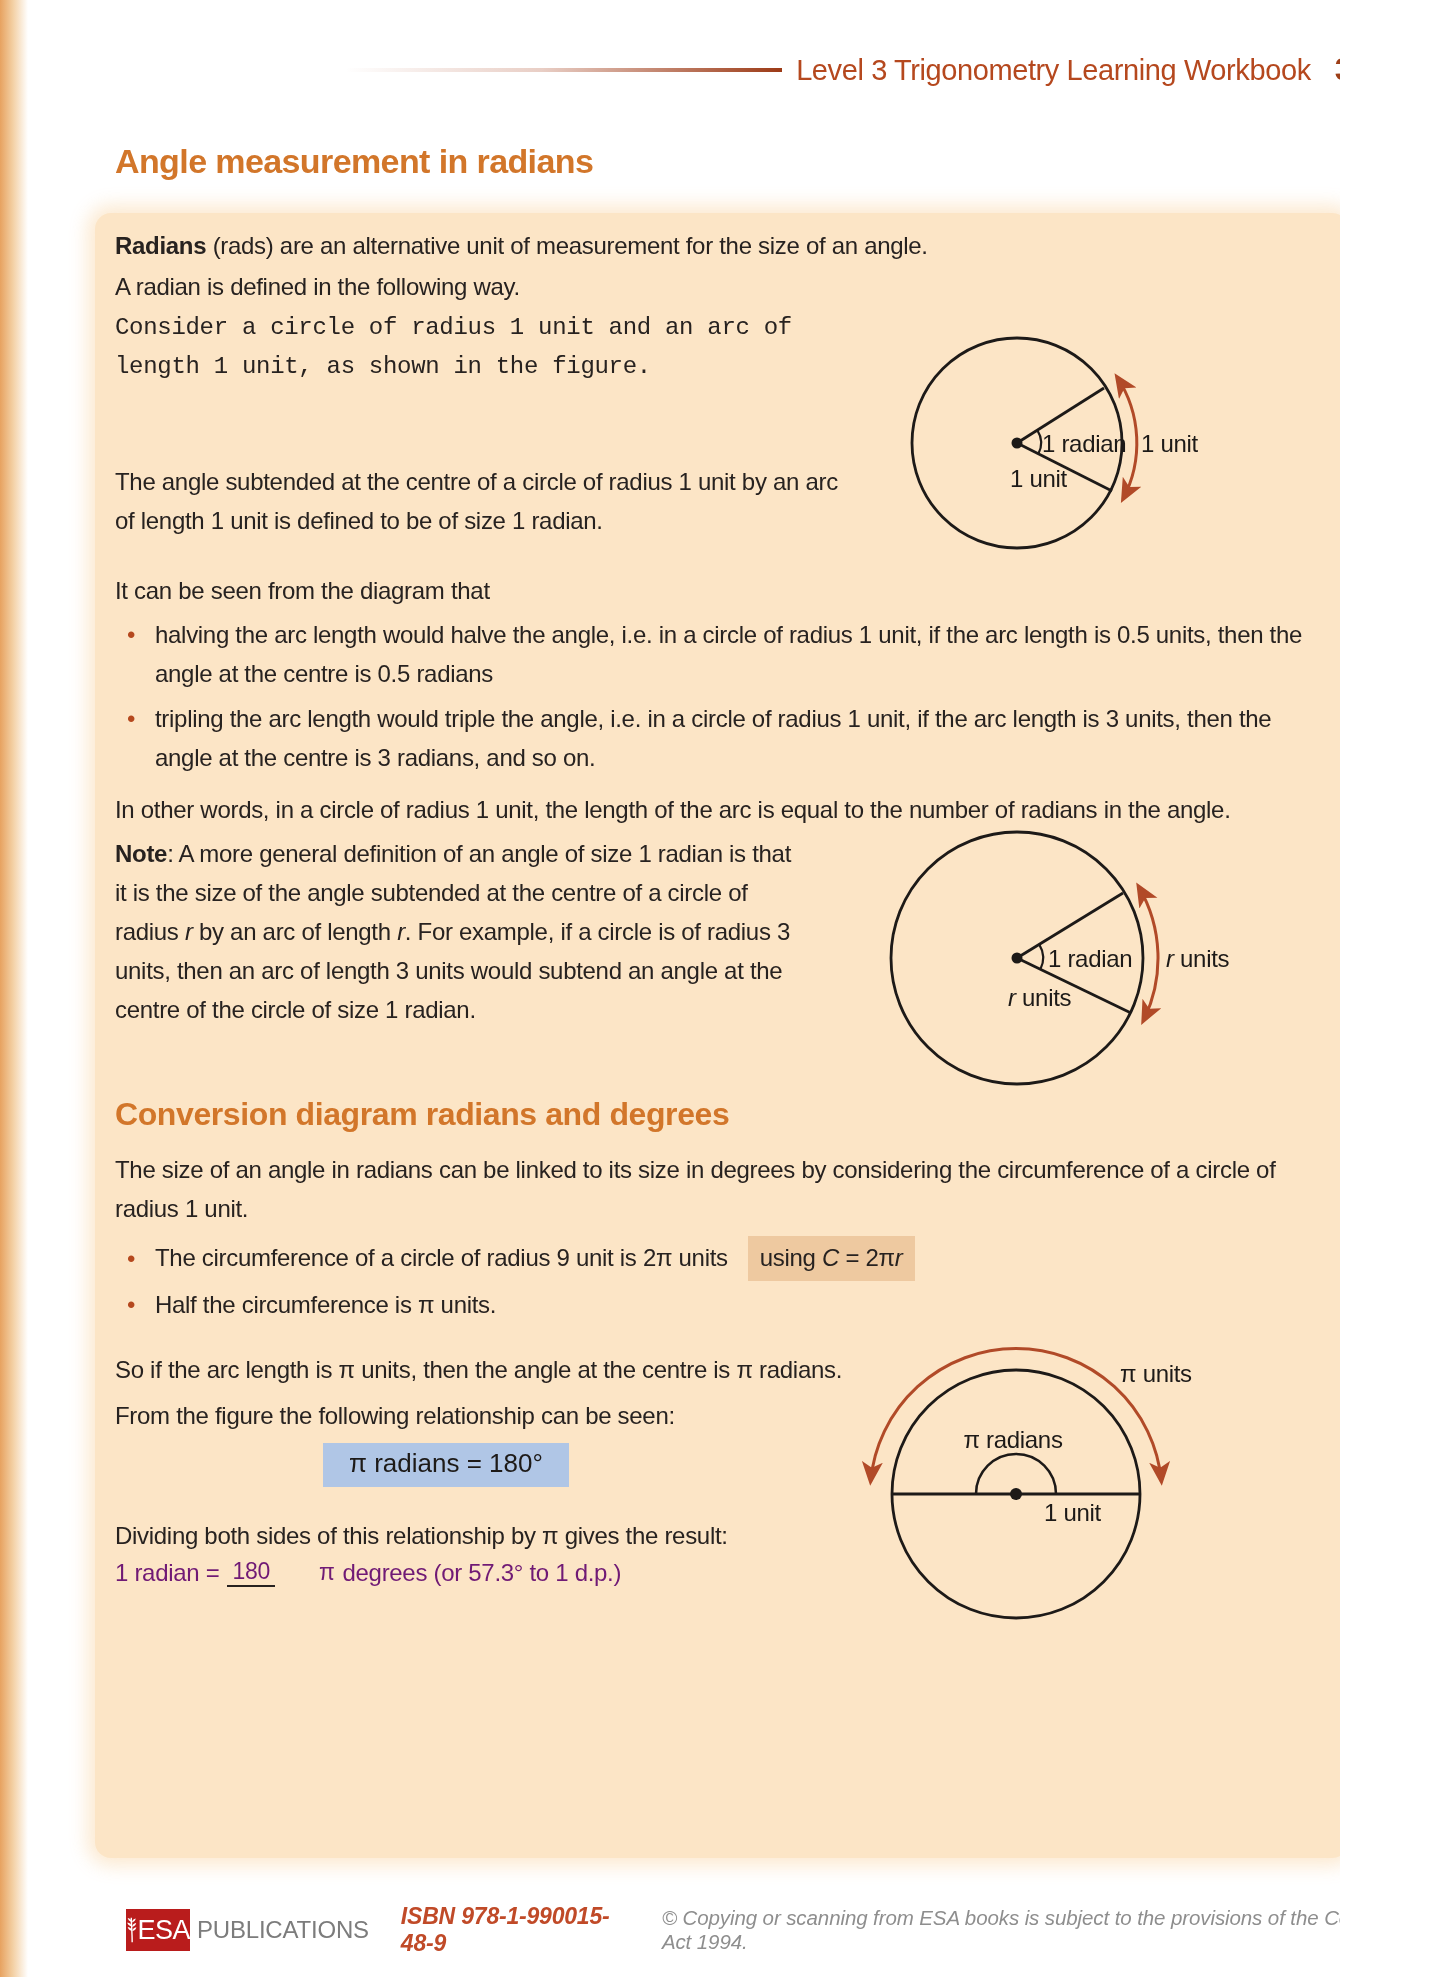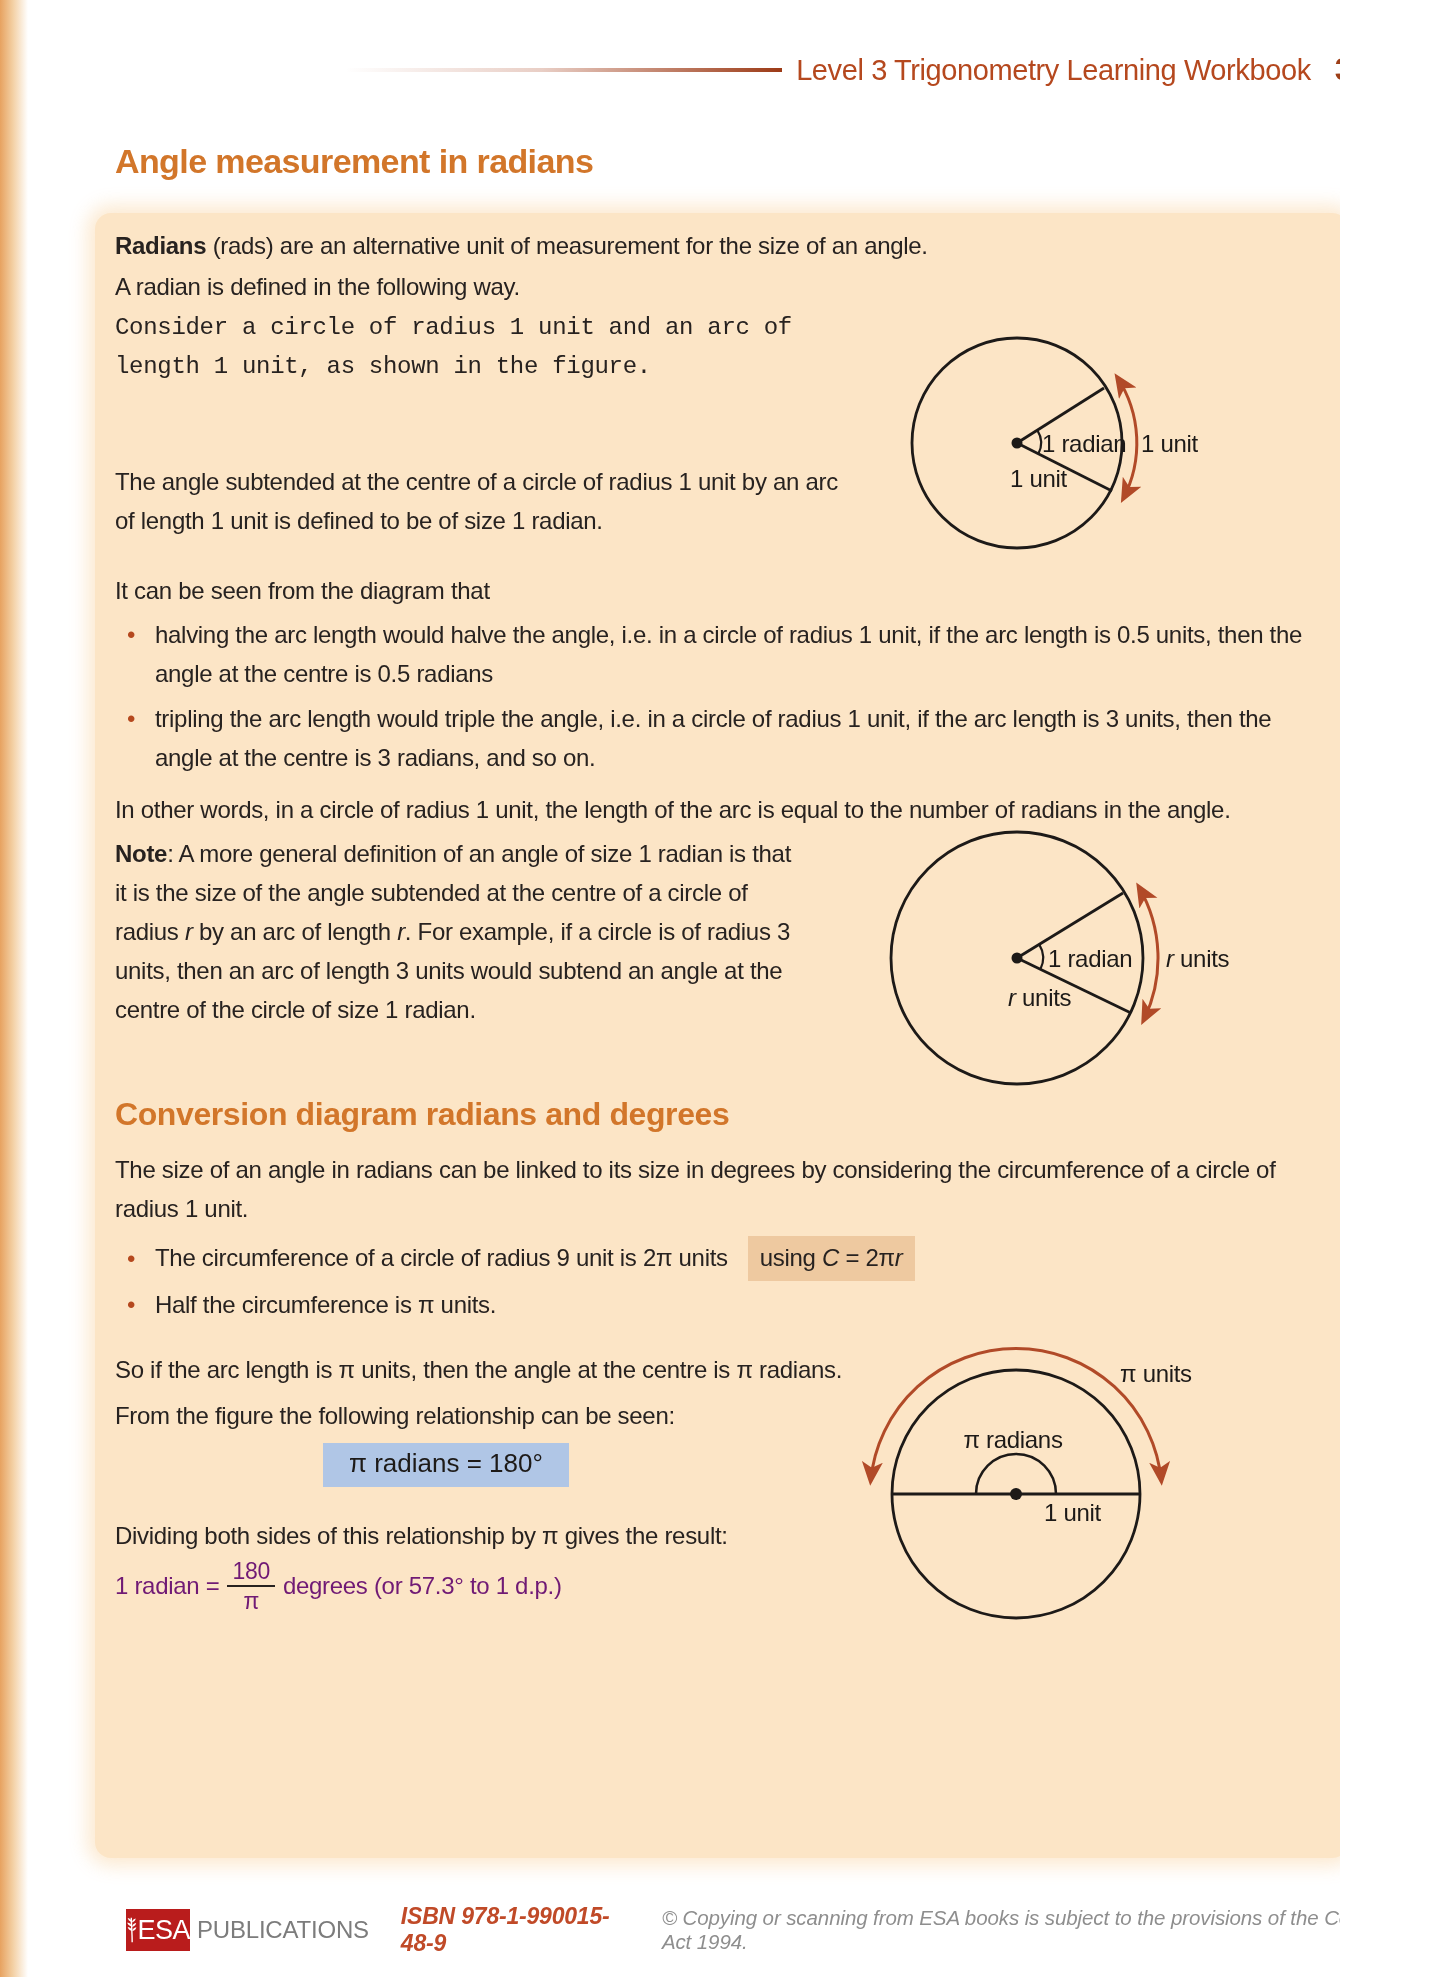--- a/index.html
+++ b/index.html
@@ -46,21 +46,21 @@
   .cbullet1 { margin-bottom:4px; min-height:42px; align-items:center; }
   .using-box { display:inline-block; background:#eec9a0; padding:2px 12px 4px 12px; margin-left:20px;
     font-size:24px; color:#272220; }
   .cbullet2 { margin-bottom:26px; }
   .soif { max-width:735px; margin-bottom:7px; }
   .fromfig { margin-bottom:8px; }
   .relation-box { display:inline-block; background:#b0c6e6; padding:5px 26px 8px 26px; margin-left:208px;
     margin-bottom:29px; font-size:26px; color:#1d1a18; }
   .dividing { margin-bottom:3px; }
   .formula { display:flex; align-items:center; color:#701a75; font-size:24px; letter-spacing:-0.3px; }
-  .frac { display:inline-flex; flex-direction:column; text-align:center; margin:0 8px; font-size:23px; line-height:26px; }
+  .frac { display:inline-flex; flex-direction:row; text-align:center; margin:0 8px; font-size:23px; line-height:26px;gap:44px; }
   .frac .num { border-bottom:2px solid #272220; padding:0 5px 1px 5px; }
   .frac .den { padding-top:1px; }
 
   
   .diagram { position:absolute; }
   .d1 { left:790px; top:107px; }
   .d2 { left:785px; top:612px; }
   .d3 { left:763px; top:1122px; }
   svg text { font-family:"Liberation Sans", sans-serif; font-size:24px; fill:#1d1a18; letter-spacing:-0.3px; }
 

